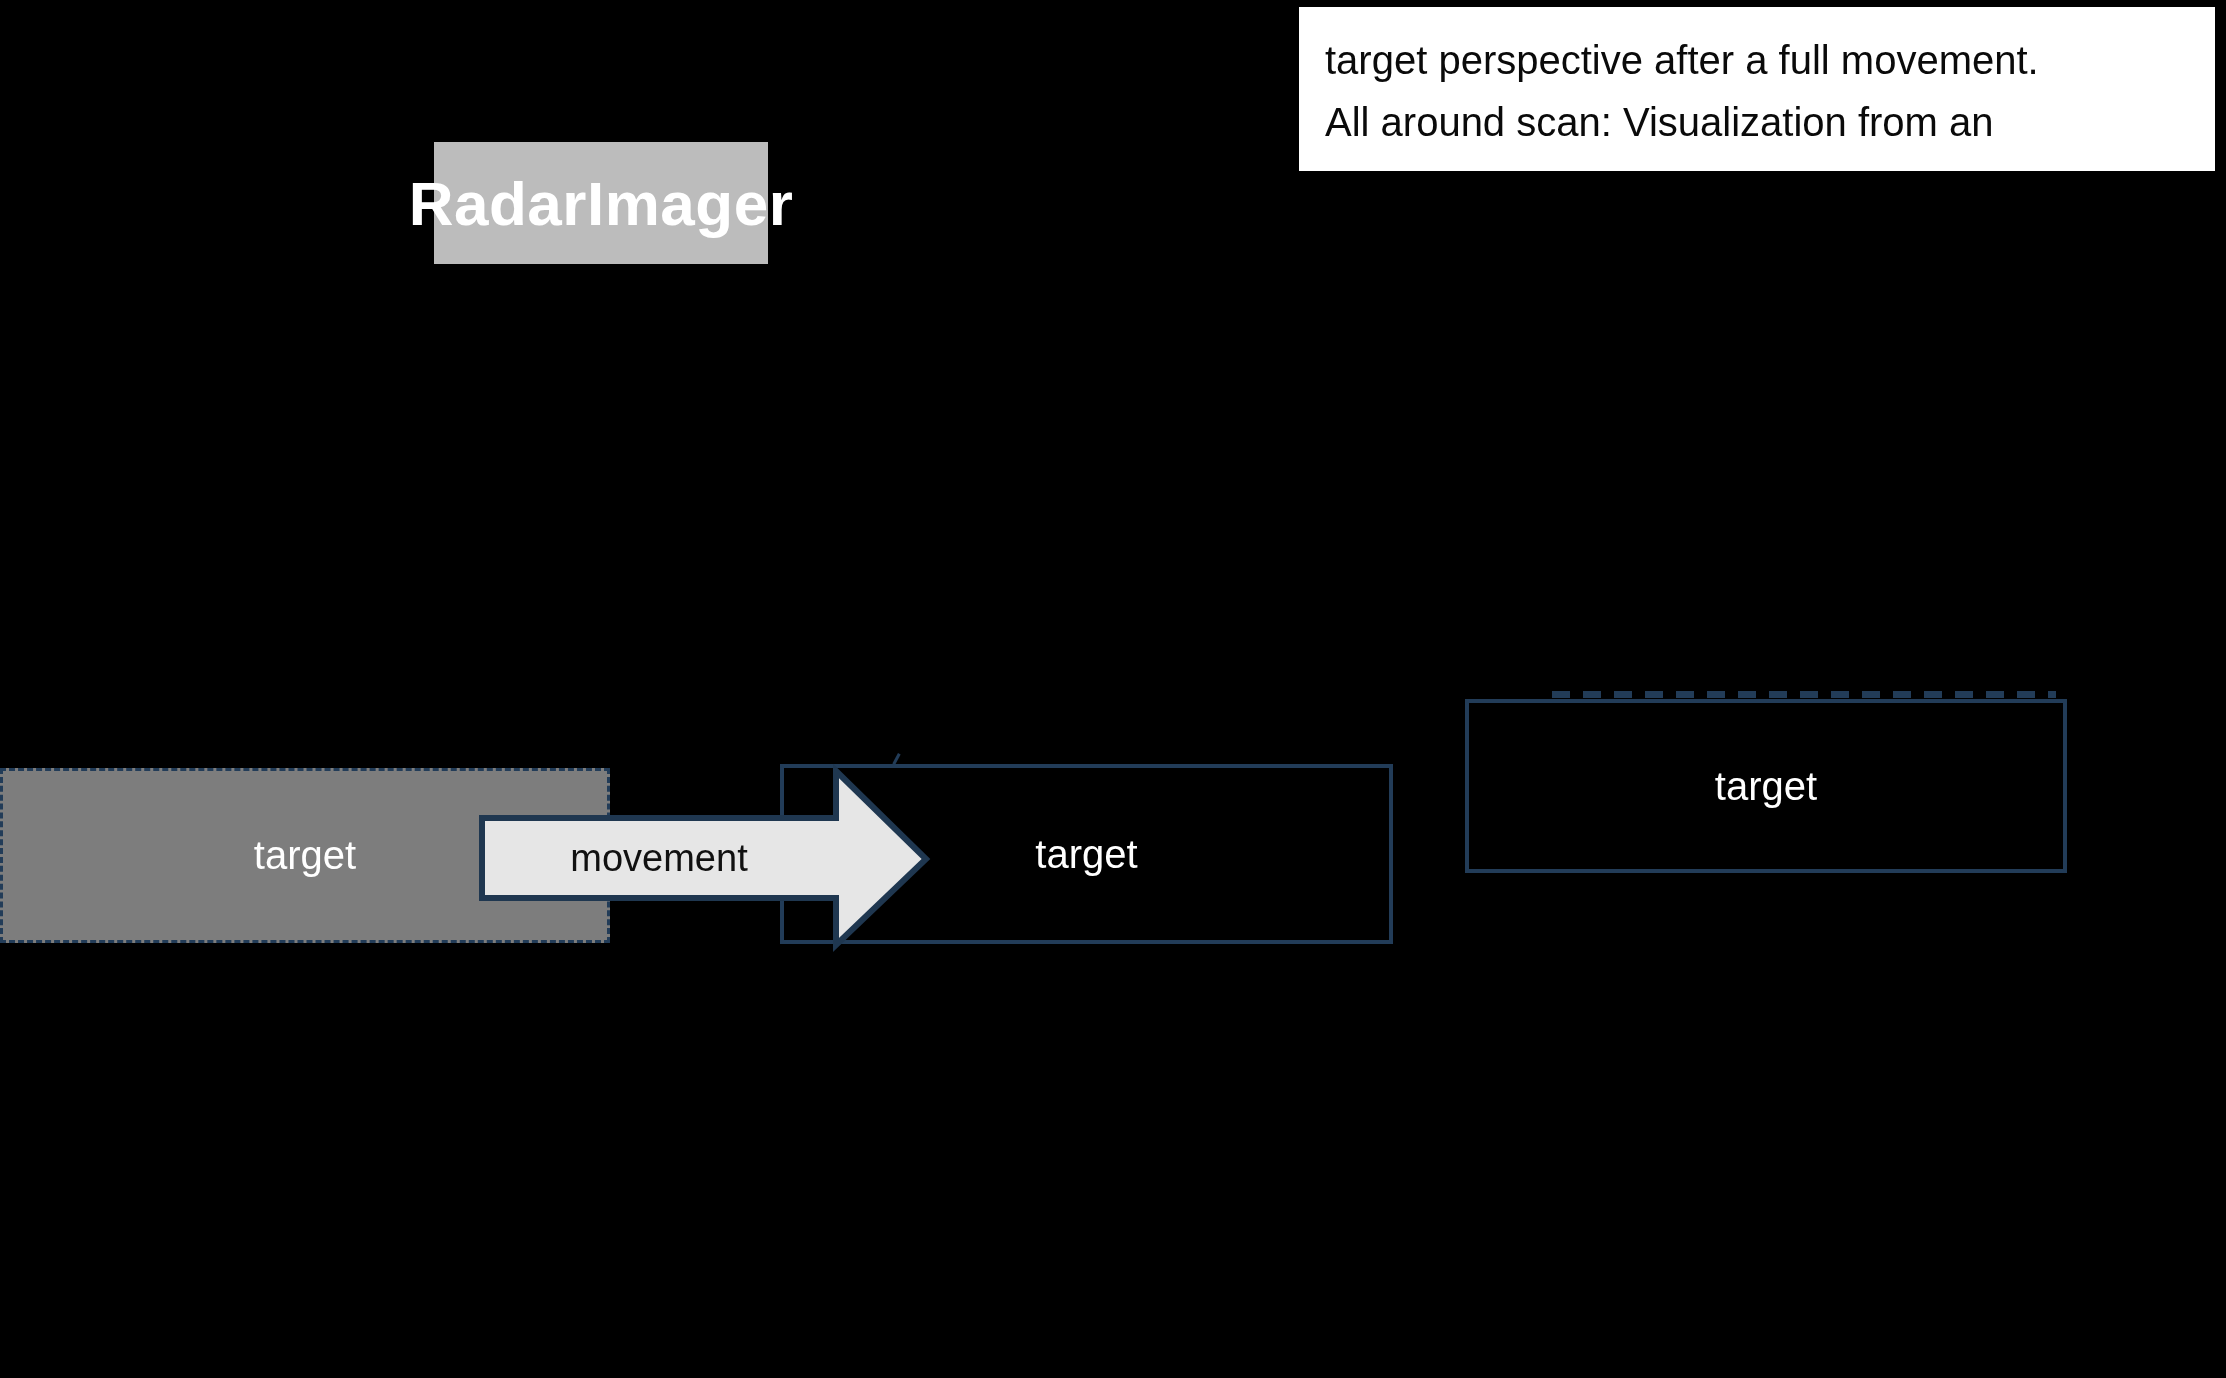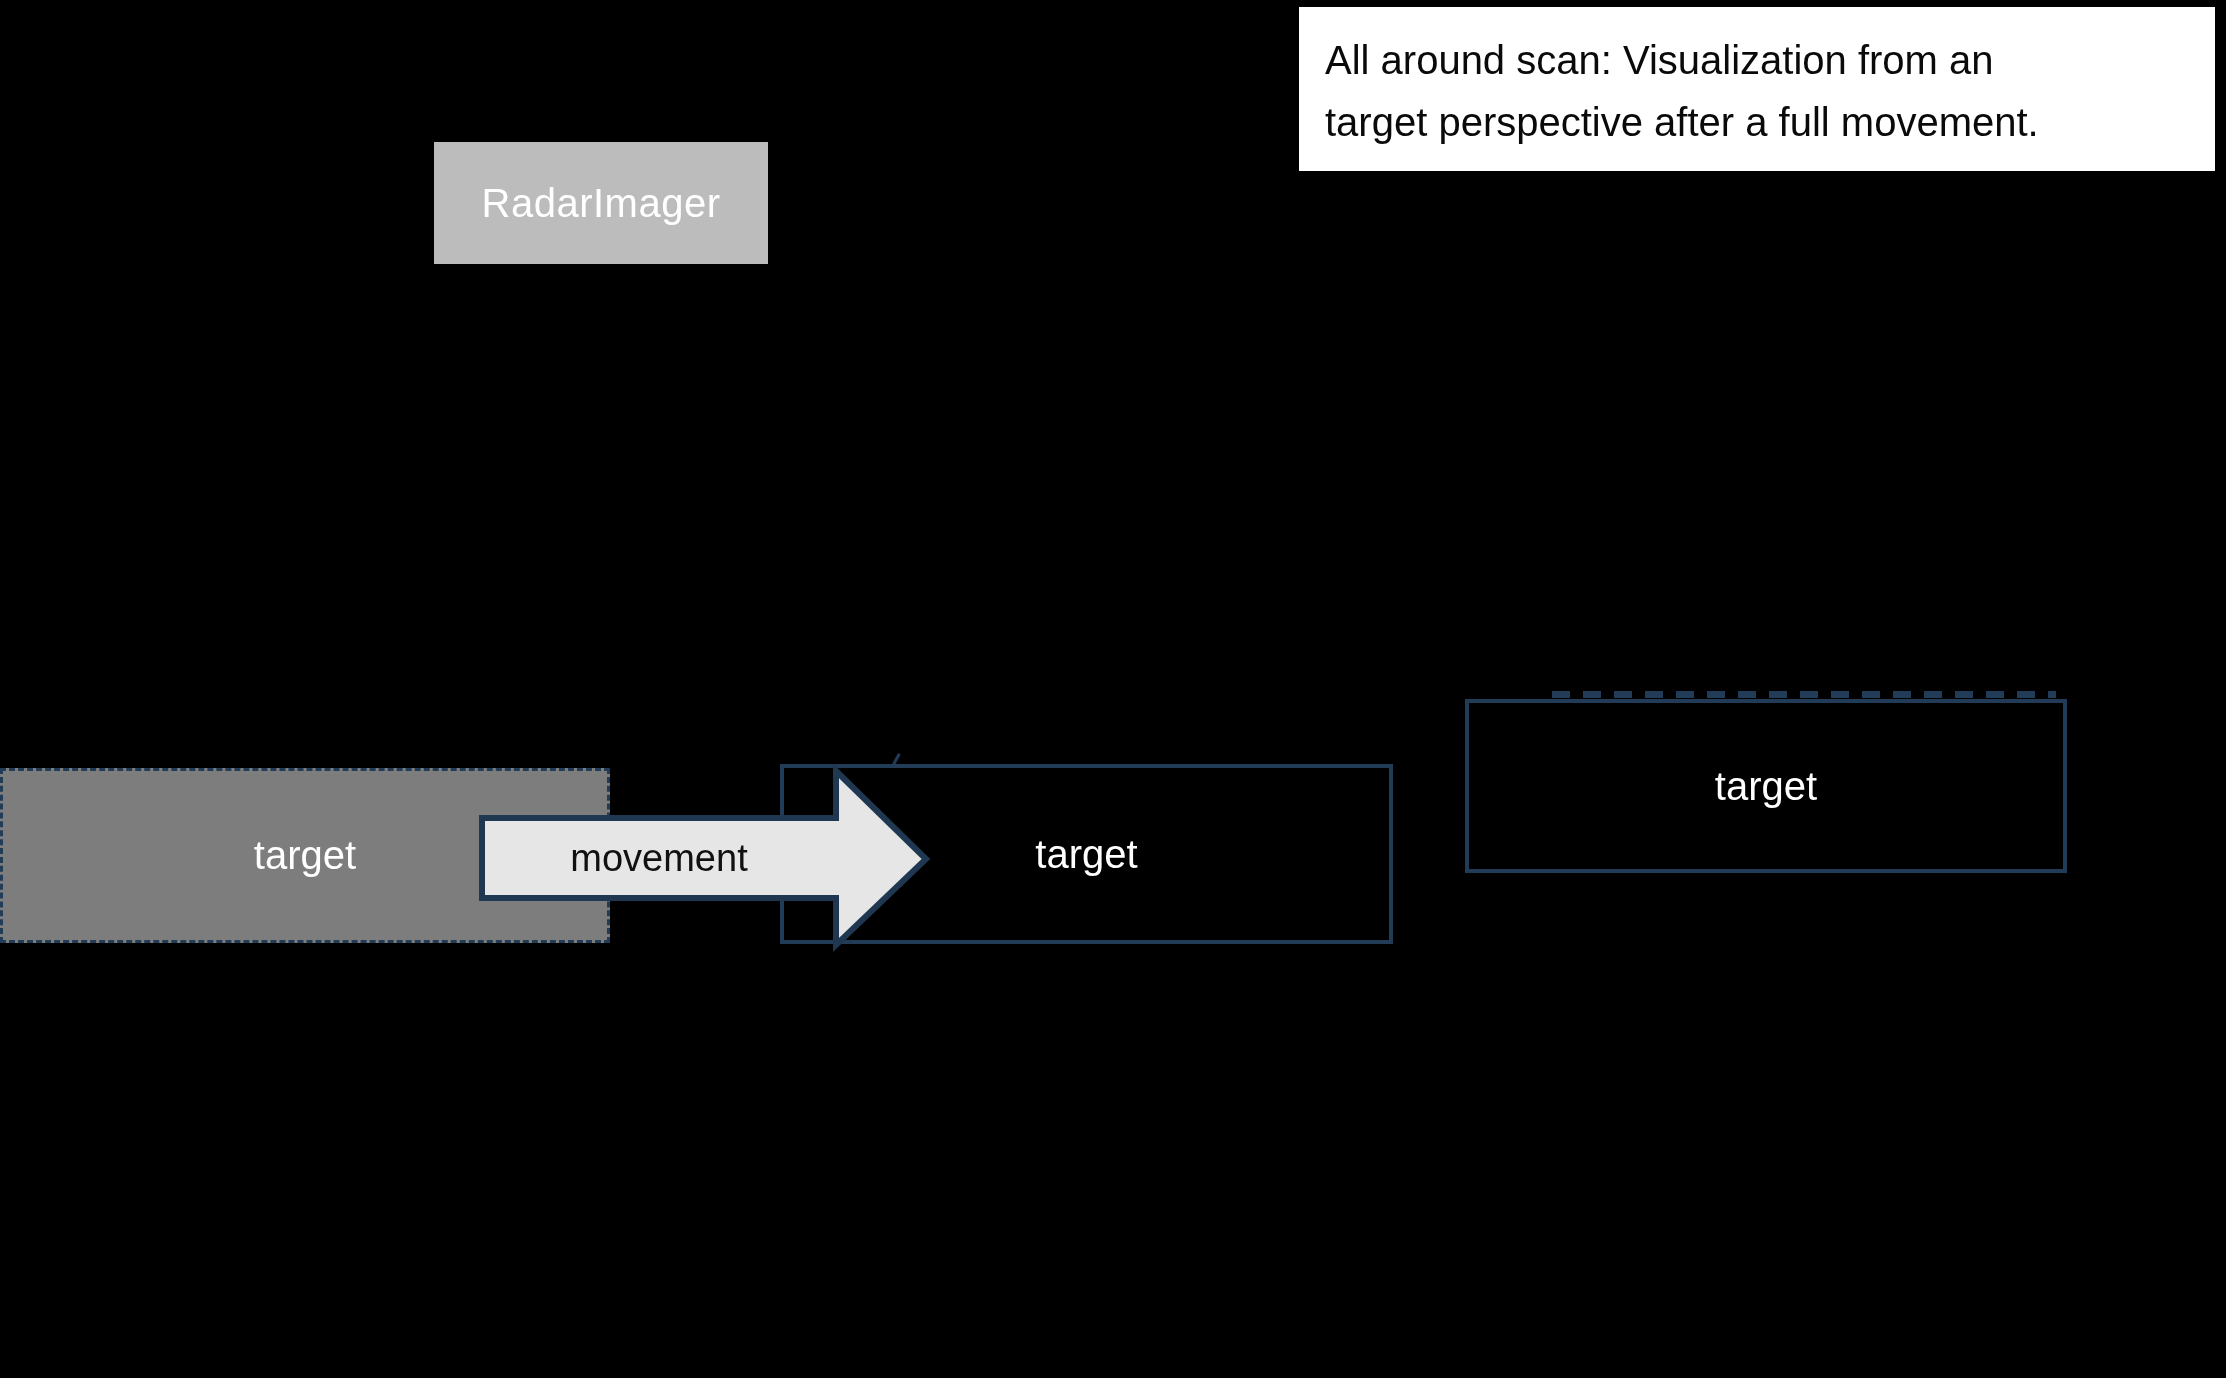--- a/index.html
+++ b/index.html
@@ -21,21 +21,21 @@
     overflow:hidden;
     font-family:"Liberation Sans", sans-serif;
   }
   
   .radar-box{
     position:absolute;left:434px;top:142px;width:334px;height:122px;
     background:var(--radar-fill);
     display:flex;align-items:center;justify-content:center;
   }
   .radar-box .lbl{
-    color:var(--label-light);font-size:40px;letter-spacing:0.5px;
+    color:var(--label-light);font-size:62px;letter-spacing:0.5px;font-weight:bold;
   }
   
   .annotation{
     position:absolute;left:1299px;top:7px;width:916px;height:164px;
     background:var(--annotation-bg);
     box-sizing:border-box;
     padding:22px 10px 0 26px;
     color:var(--annotation-text);
     font-size:40px;line-height:62px;
     white-space:nowrap;
@@ -88,22 +88,22 @@
 </head>
 <body>
 
 <div class="canvas">
 
   <div class="radar-box">
     <span class="lbl">RadarImager</span>
   </div>
 
   <div class="annotation">
+    <div>target perspective after a full movement.</div>
     <div>All around scan: Visualization from an</div>
-    <div>target perspective after a full movement.</div>
   </div>
 
   <div class="target target-start">
     <span>target</span>
   </div>
 
   <div class="target target-middle">
     <span>target</span>
   </div>
 

